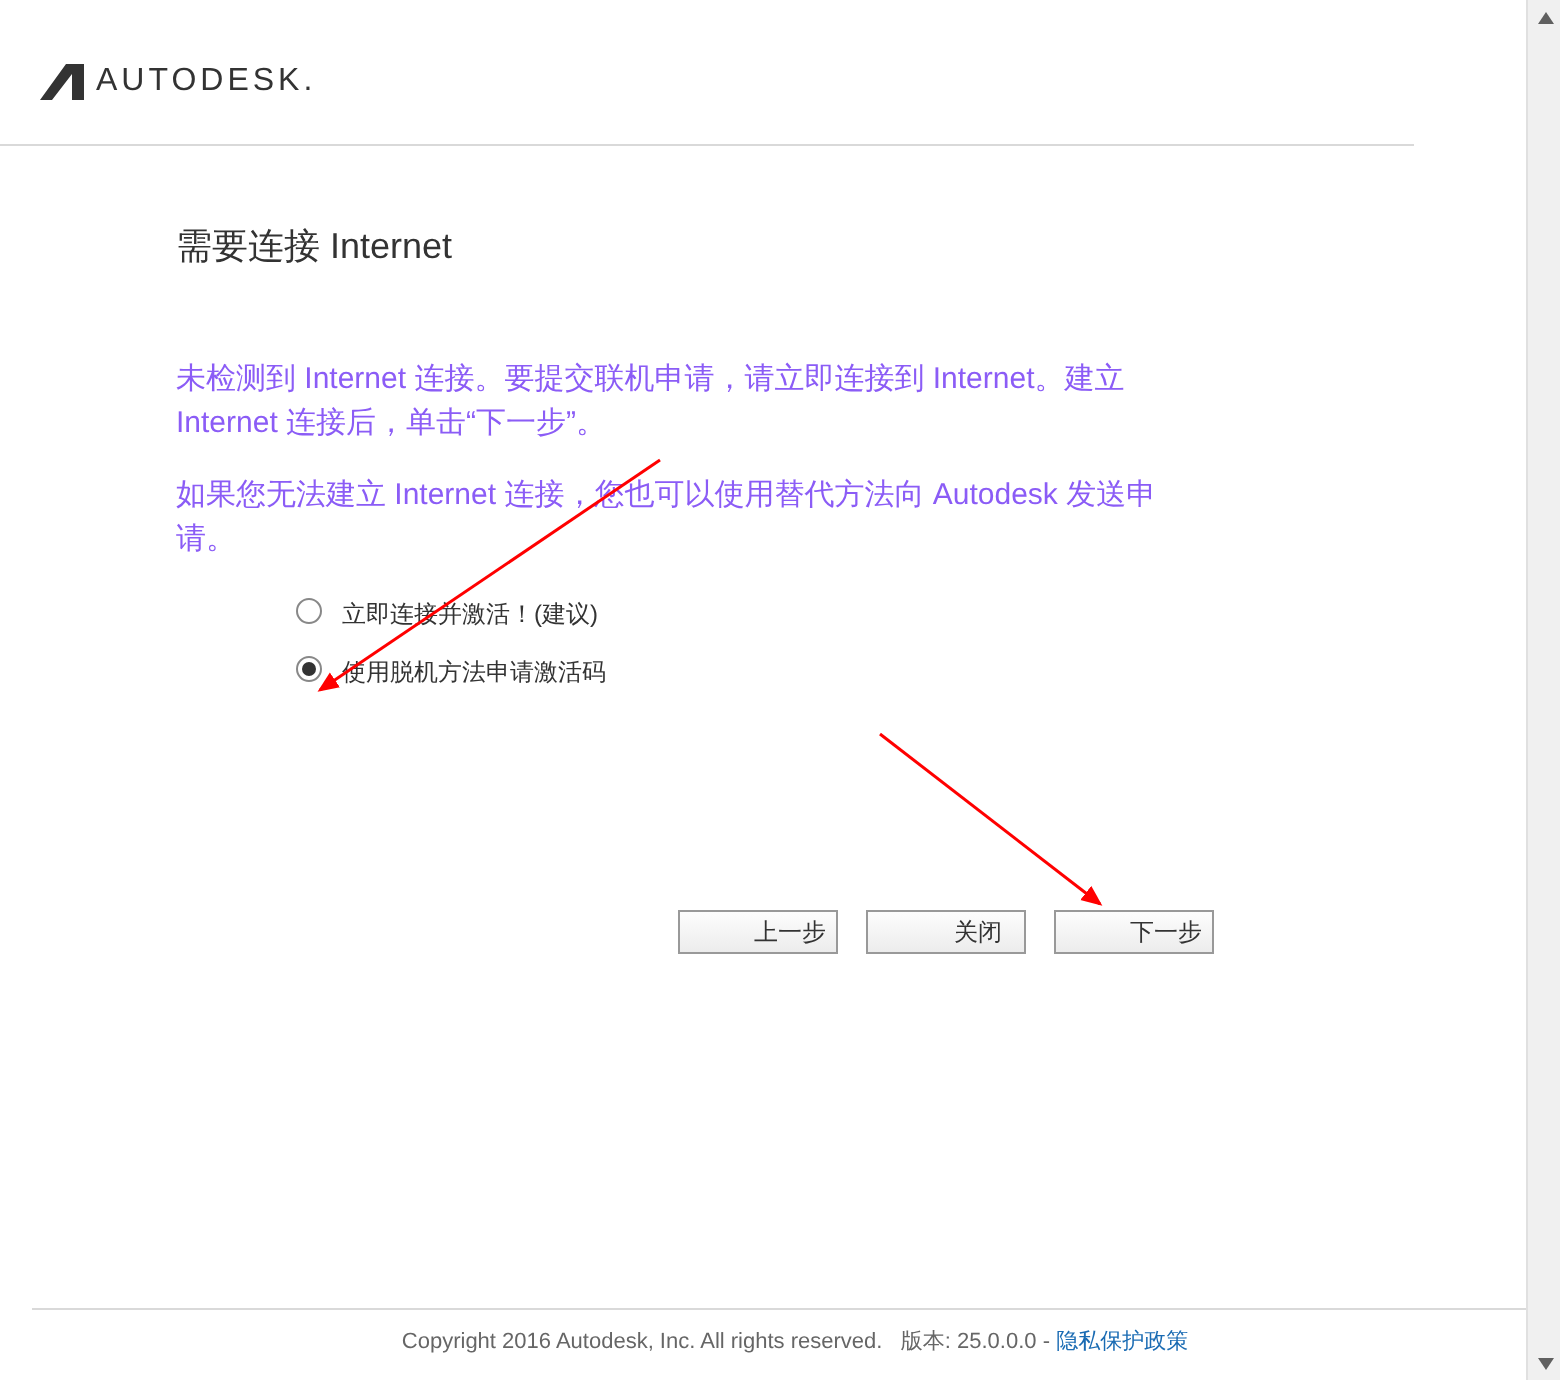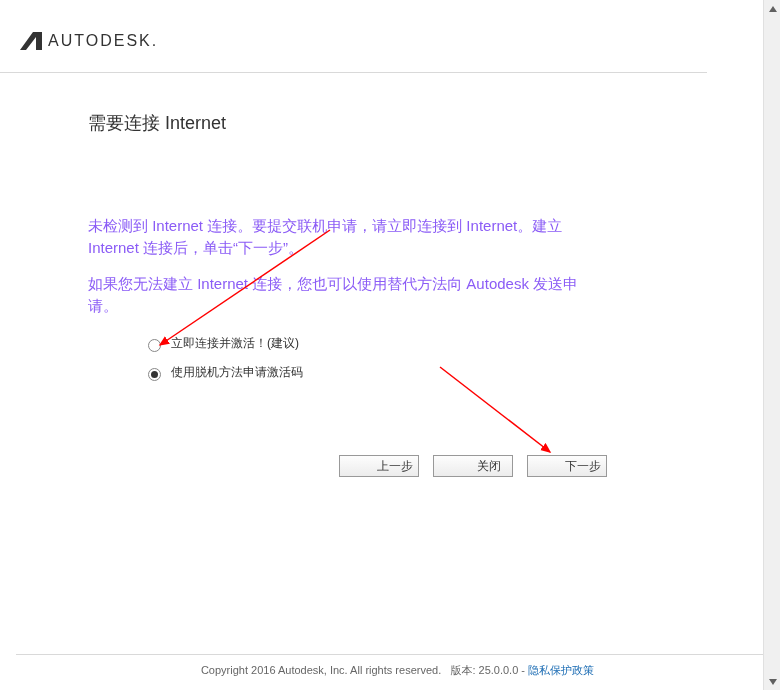--- a/index.html
+++ b/index.html
@@ -59,36 +59,36 @@
       border-top: 1px solid #d9d9d9;
       margin: 0;
     }
     .main {
       padding: 38px 88px 0 88px;
     }
     .page-title {
       font-size: 18px;
       font-weight: 400;
       color: #333;
-      margin-bottom: 80px;
+      margin-bottom: 44px;
     }
     .body-text {
       font-size: 15px;
       line-height: 22px;
       color: #8b5cf6;
       margin-right: 30px;
     }
     .para1 { margin-bottom: 14px; }
     .para2 { margin-bottom: 18px; }
     .radio-group {
       margin-left: 60px;
     }
     .radio-row {
       display: flex;
-      align-items: flex-end;
+      align-items: flex-start;
       gap: 10px;
       margin-bottom: 12px;
       cursor: pointer;
     }
     .radio {
       width: 13px;
       height: 13px;
       border: 1px solid #888;
       border-radius: 50%;
       display: inline-flex;

